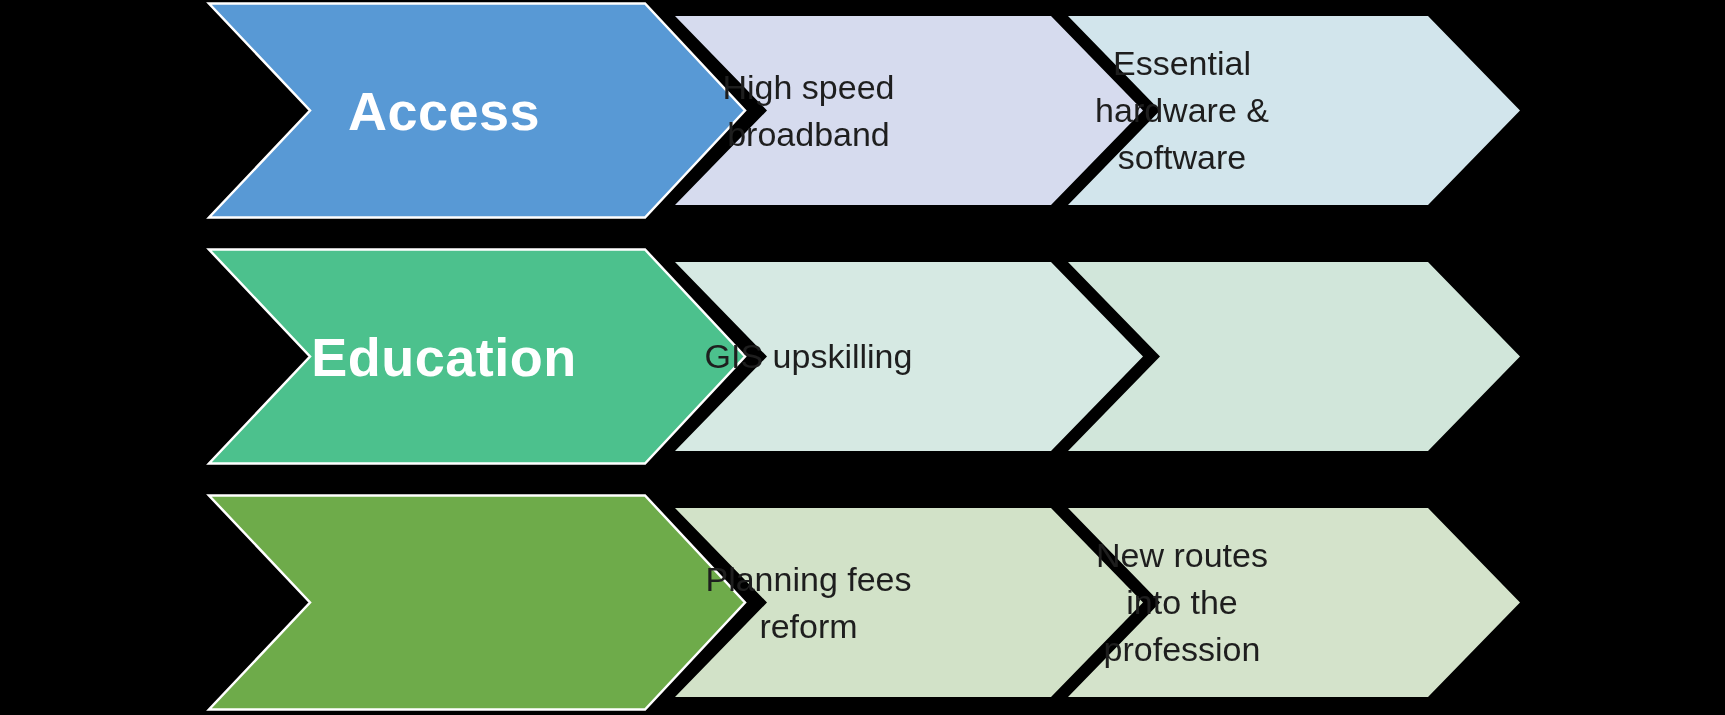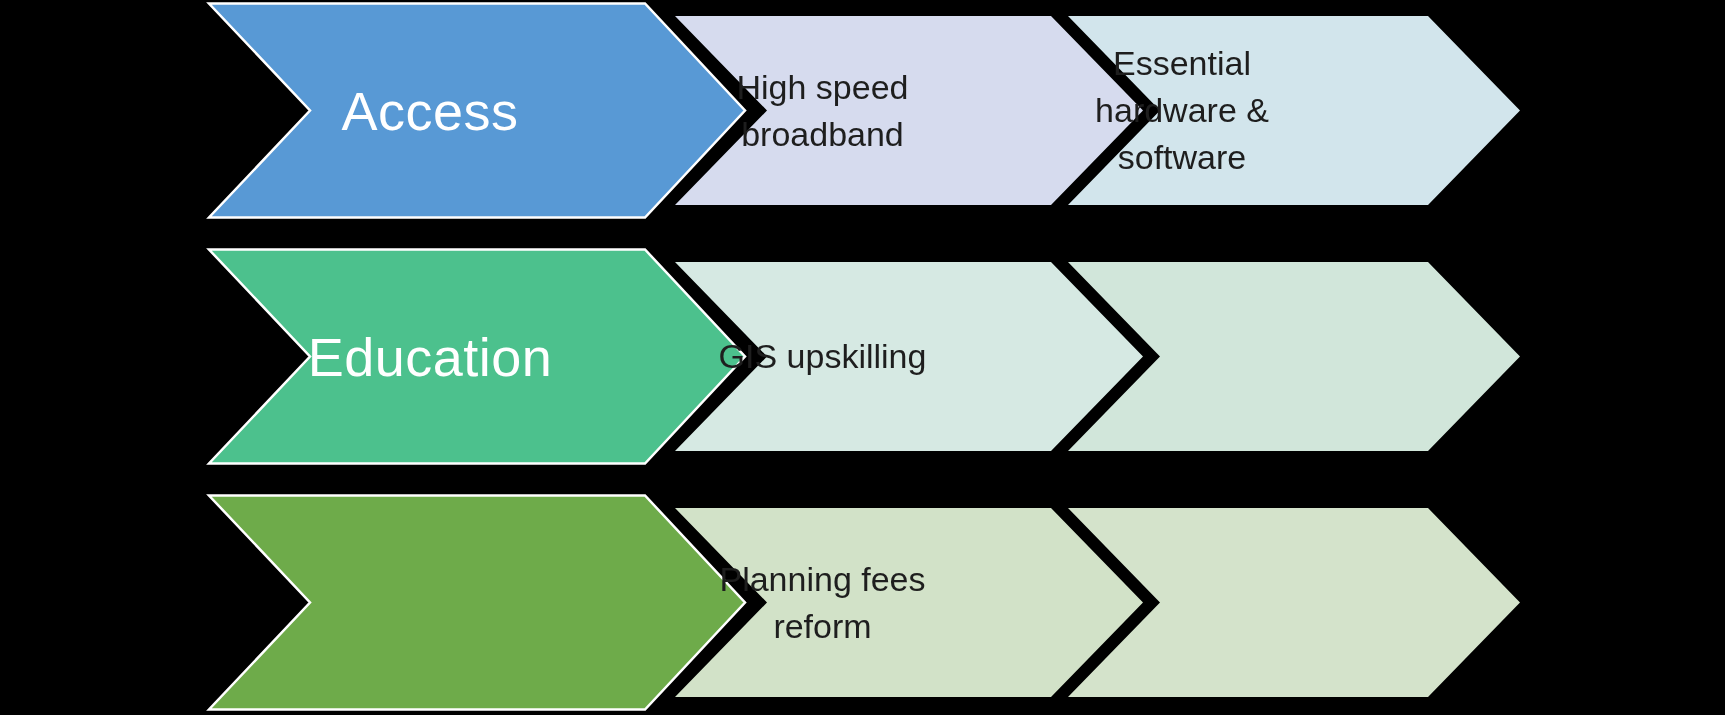--- a/index.html
+++ b/index.html
@@ -42,34 +42,34 @@
     top: 0;
     height: 217px;
     display: flex;
     align-items: center;
     justify-content: center;
     text-align: center;
     white-space: pre-line;
     pointer-events: none;
   }
   .label-main {
-    left: 230px;
+    left: 244px;
     width: 400px;
     color: #FFFFFF;
     font-size: 54px;
-    font-weight: 400;
+    font-weight: 700;
     letter-spacing: 0.5px;
   }
   .label-sub {
     color: #1E1E1E;
     font-size: 34px;
     line-height: 1.38;
   }
   .label-a {
-    left: 690px;
+    left: 676px;
     width: 265px;
   }
   .label-b {
     left: 1062px;
     width: 240px;
   }
 </style>
 </head>
 <body>
 
@@ -100,15 +100,18 @@
   </div>
 
   <div class="row row-3">
     <svg class="shapes" viewBox="0 0 1725 217">
       <polygon class="big-chevron" points="209,1.5 645,1.5 745,108.5 645,215.5 209,215.5 310,108.5" fill="#6EAB4A"></polygon>
       <polygon points="675,14 1051,14 1143,108.5 1051,203 675,203 767,108.5" fill="#D2E2C8"></polygon>
       <polygon points="1068,14 1428,14 1520,108.5 1428,203 1068,203 1160,108.5" fill="#D4E3CB"></polygon>
     </svg>
     <div class="label label-sub label-a">Planning fees
 reform</div>
+    <div class="label label-sub label-b">New routes
+into the
+profession</div>
   </div>
 
 </div>
 
 </body></html>

